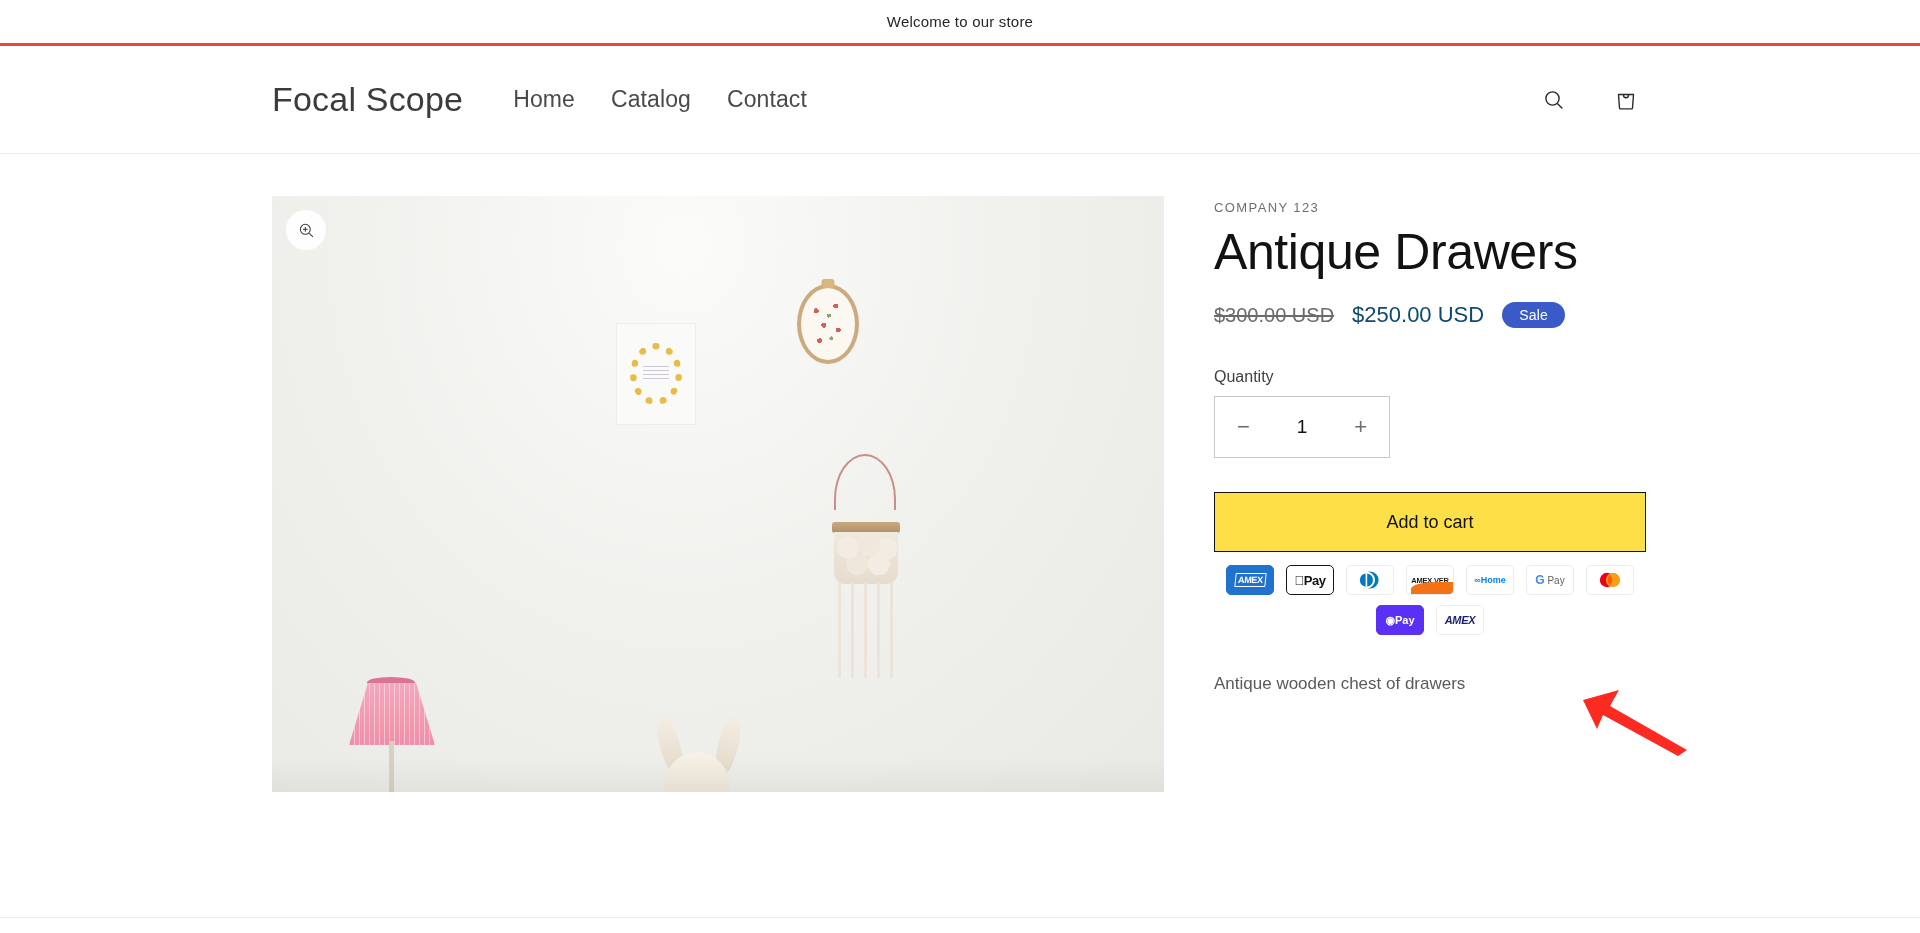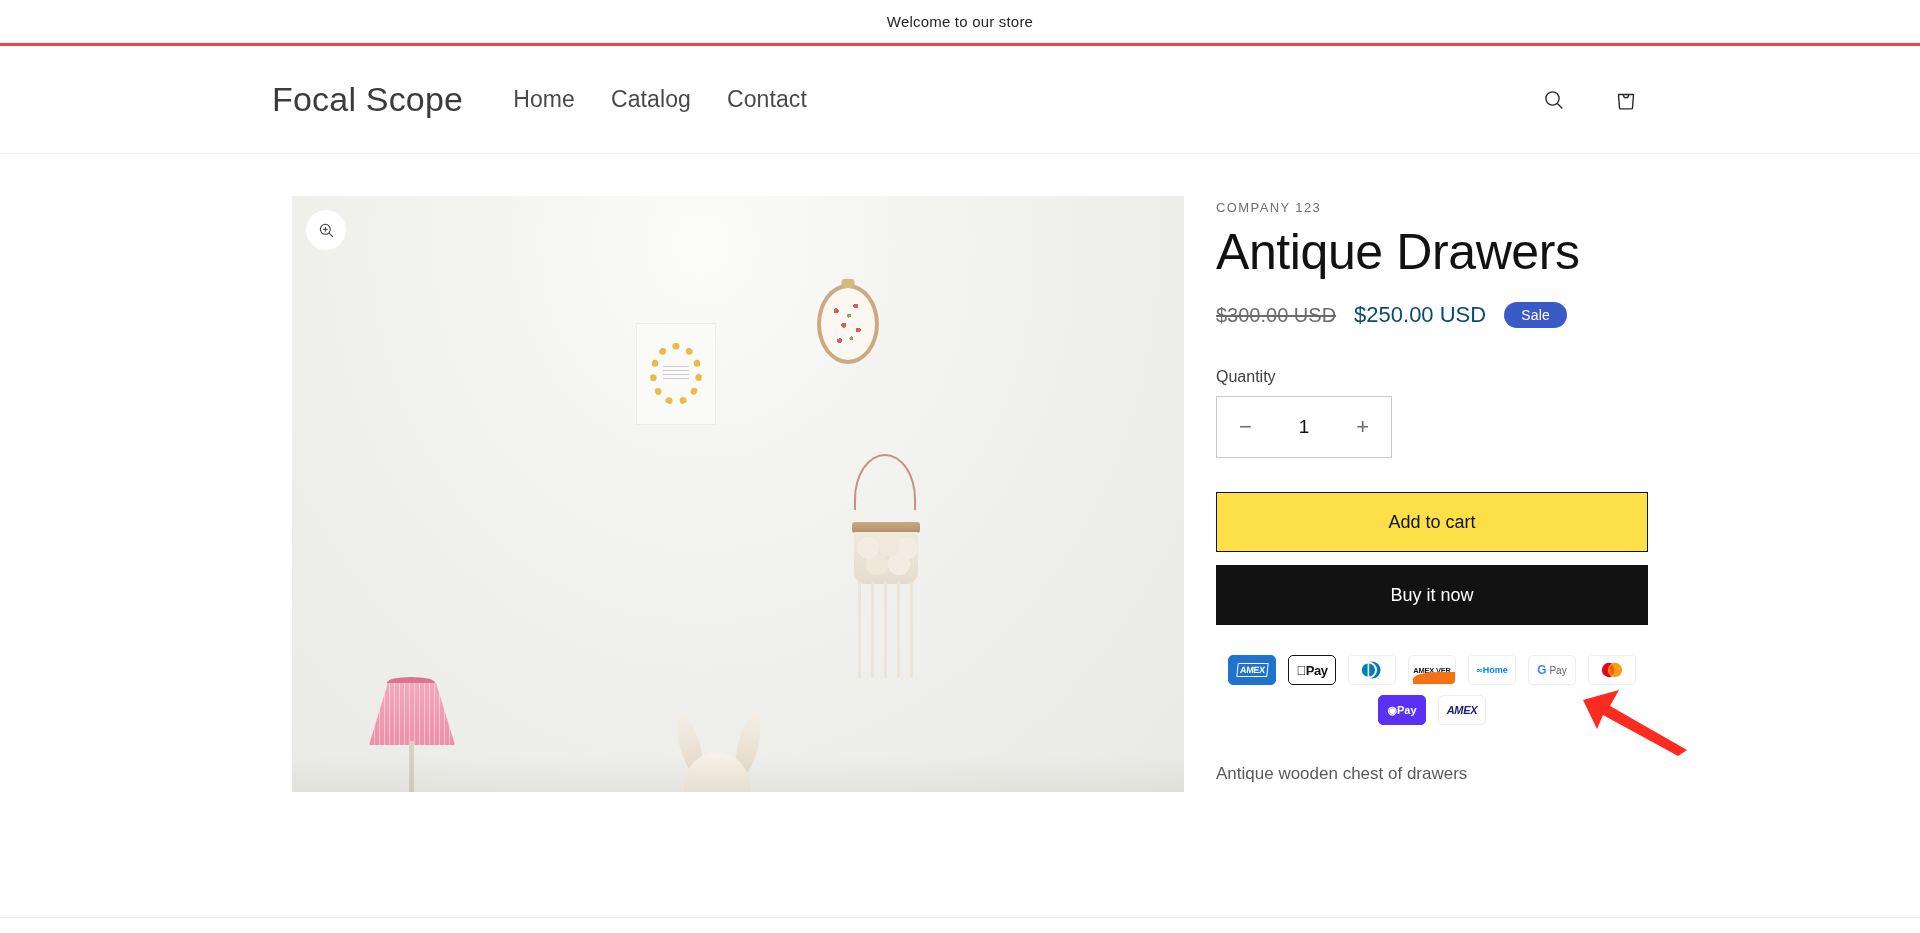--- a/index.html
+++ b/index.html
@@ -45,23 +45,22 @@
   .icon-btn {
     width: 44px; height: 44px; display: flex;
     align-items: center; justify-content: center;
     cursor: pointer; background: none; border: none;
   }
 
   
   .main {
     display: flex;
     padding: 42px 272px 0 272px;
-    gap: 32px;
+    gap: 50px;
     align-items: flex-start;
-    justify-content: flex-end;
   }
 
   
   .gallery { position: relative; width: 892px; flex: none; }
   .product-image {
     position: relative;
     width: 892px; height: 596px;
     overflow: hidden;
     background: linear-gradient(160deg, #f2f2ef 0%, #ececeb 40%, #e7e7e4 100%);
   }
@@ -374,21 +373,20 @@
       </div>
 
       <div class="qty-label">Quantity</div>
       <div class="qty-box">
         <button class="qty-btn">−</button>
         <span class="qty-value">1</span>
         <button class="qty-btn">+</button>
       </div>
 
       <button class="btn btn-add">Add to cart</button>
-      <button class="btn btn-buy">Buy it now</button>
 
       <div class="payments">
         <div class="pay pay-amex">
           <span>AMEX</span>
         </div>
         <div class="pay pay-apple">
           <span><b>Pay</b></span>
         </div>
         <div class="pay">
           <svg width="30" height="20" viewBox="0 0 30 20">

